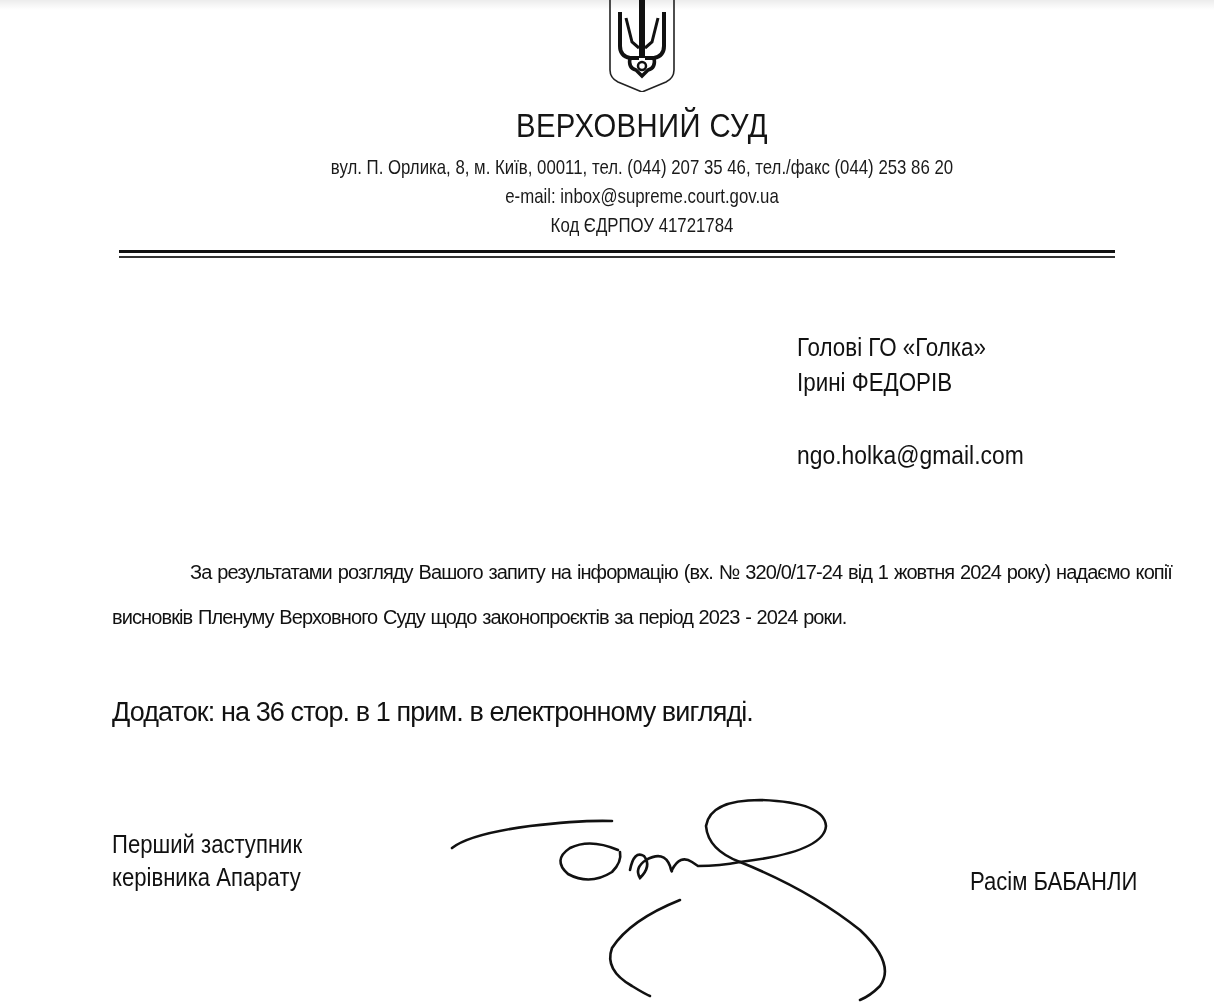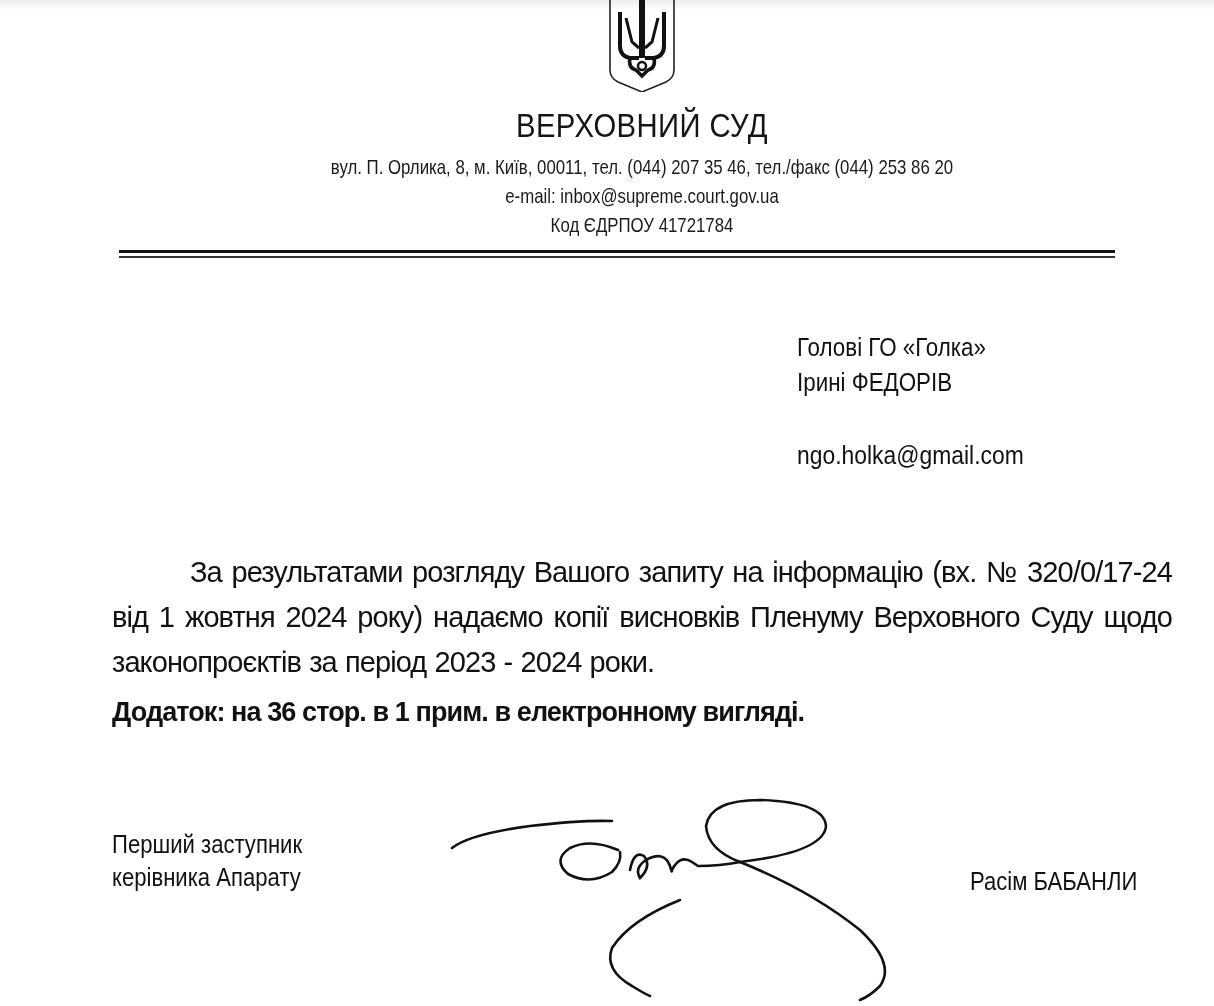--- a/index.html
+++ b/index.html
@@ -75,34 +75,33 @@
       left: 797px; top: 440px;
       font-size: 26px;
       transform: scaleX(0.88);
       transform-origin: 0 0;
       white-space: nowrap;
     }
     .body-text {
       position: absolute;
       left: 112px; top: 550px;
       width: 1060px;
-      font-size: 29px;
+      font-size: 20px;
       line-height: 45px;
       text-align: justify;
       text-indent: 78px;
       letter-spacing: -0.9px;
       word-spacing: 1px;
     }
     .attachment {
       position: absolute;
       left: 112px; top: 697px;
       font-size: 27px;
       letter-spacing: -0.9px;
       white-space: nowrap;
-      font-weight: bold;
     }
     .signer-title {
       position: absolute;
       left: 112px; top: 828px;
       font-size: 26px;
       line-height: 33px;
       transform: scaleX(0.85);
       transform-origin: 0 0;
       white-space: nowrap;
     }

